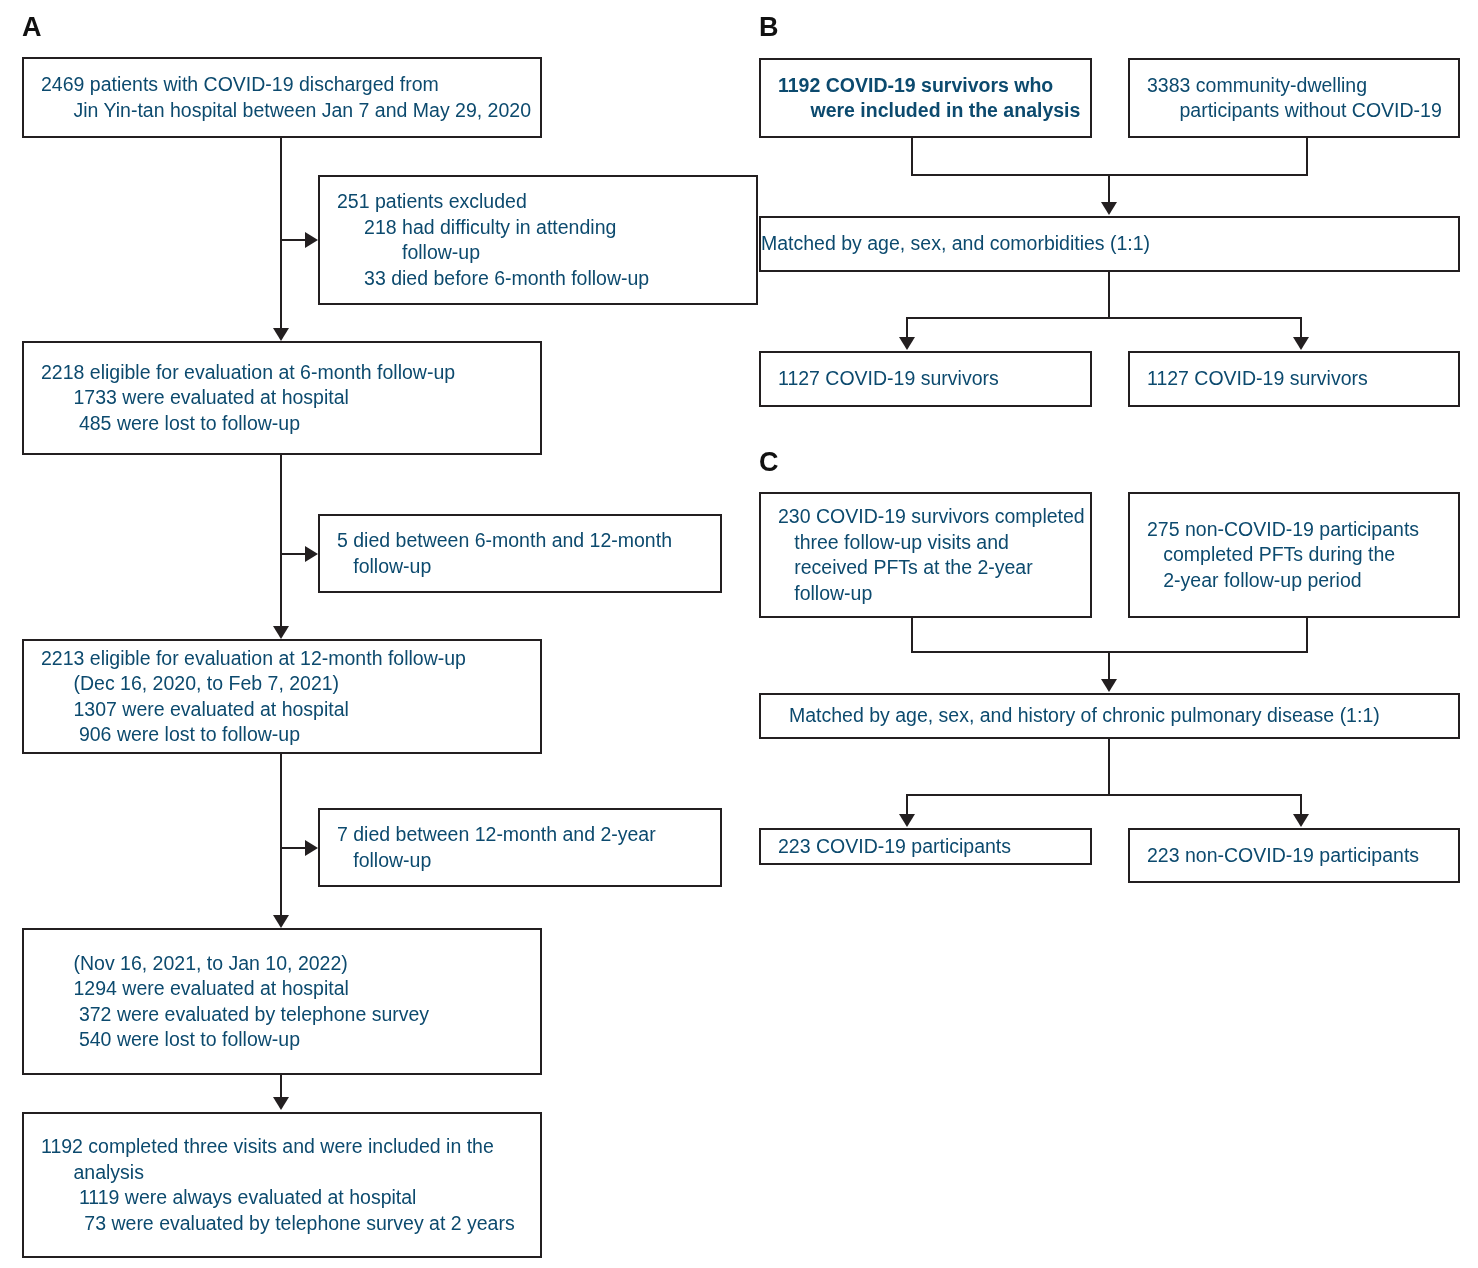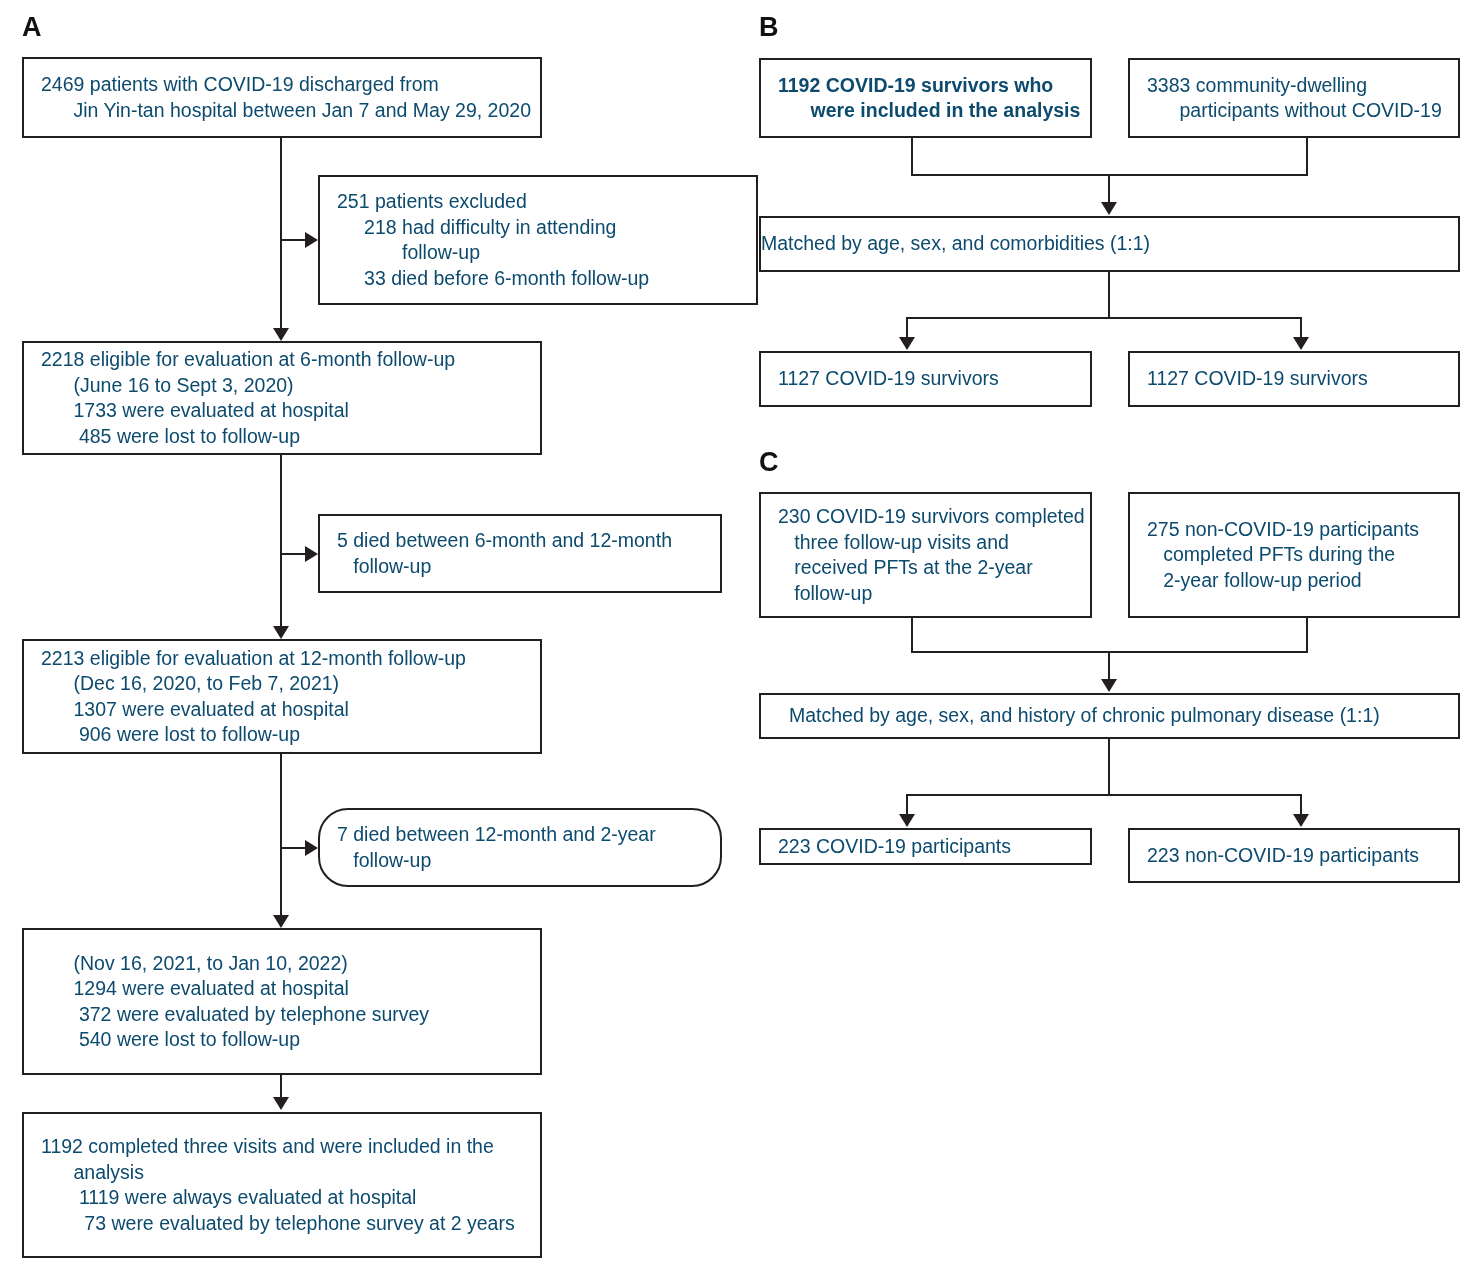--- a/index.html
+++ b/index.html
@@ -91,21 +91,20 @@
 
   <div class="node pad-l" style="left:318px; top:175px; width:440px; height:130px;">
     <div class="ln">251 patients excluded</div>
     <div class="ln">     218 had difficulty in attending</div>
     <div class="ln">            follow-up</div>
     <div class="ln">     33 died before 6-month follow-up</div>
   </div>
 
   <div class="node pad-l" style="left:22px; top:341px; width:520px; height:114px;">
     <div class="ln">2218 eligible for evaluation at 6-month follow-up</div>
-    <div class="ln">      (June 16 to Sept 3, 2020)</div>
     <div class="ln">      1733 were evaluated at hospital</div>
     <div class="ln">       485 were lost to follow-up</div>
   </div>
 
   <div class="vline" style="left:280px; top:455px; height:180px;"></div>
   <div class="arrow-down" style="left:273px; top:626px;"></div>
 
   <div class="hline" style="left:280px; top:553px; width:26px;"></div>
   <div class="arrow-right" style="left:305px; top:546px;"></div>
 
@@ -120,21 +119,21 @@
     <div class="ln">      1307 were evaluated at hospital</div>
     <div class="ln">       906 were lost to follow-up</div>
   </div>
 
   <div class="vline" style="left:280px; top:754px; height:170px;"></div>
   <div class="arrow-down" style="left:273px; top:915px;"></div>
 
   <div class="hline" style="left:280px; top:847px; width:26px;"></div>
   <div class="arrow-right" style="left:305px; top:840px;"></div>
 
-  <div class="node pad-l" style="left:318px; top:808px; width:404px; height:79px;border-radius:30px;">
+  <div class="node pad-l" style="left:318px; top:808px; width:404px; height:79px;">
     <div class="ln">7 died between 12-month and 2-year</div>
     <div class="ln">   follow-up</div>
   </div>
 
   <div class="node pad-l" style="left:22px; top:928px; width:520px; height:147px;">
     <div class="ln">      (Nov 16, 2021, to Jan 10, 2022)</div>
     <div class="ln">      1294 were evaluated at hospital</div>
     <div class="ln">       372 were evaluated by telephone survey</div>
     <div class="ln">       540 were lost to follow-up</div>
   </div>

